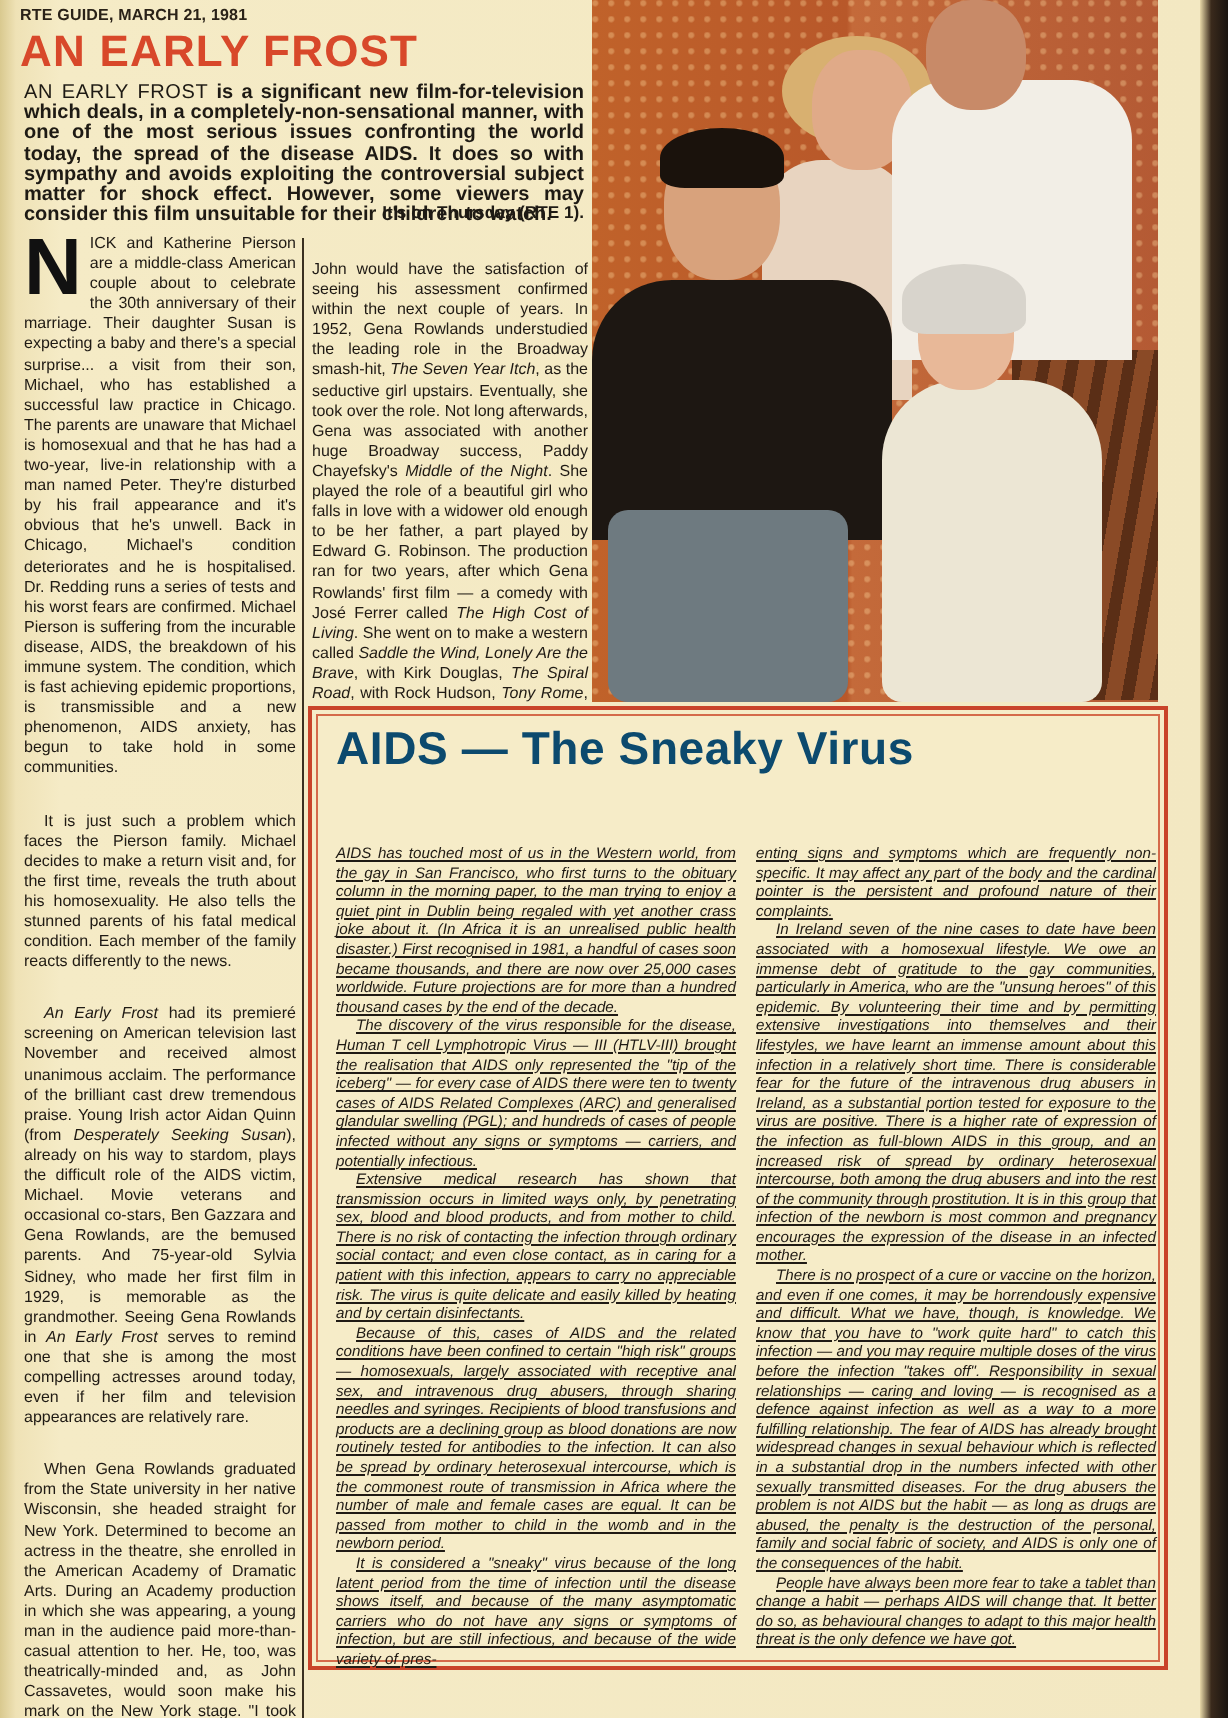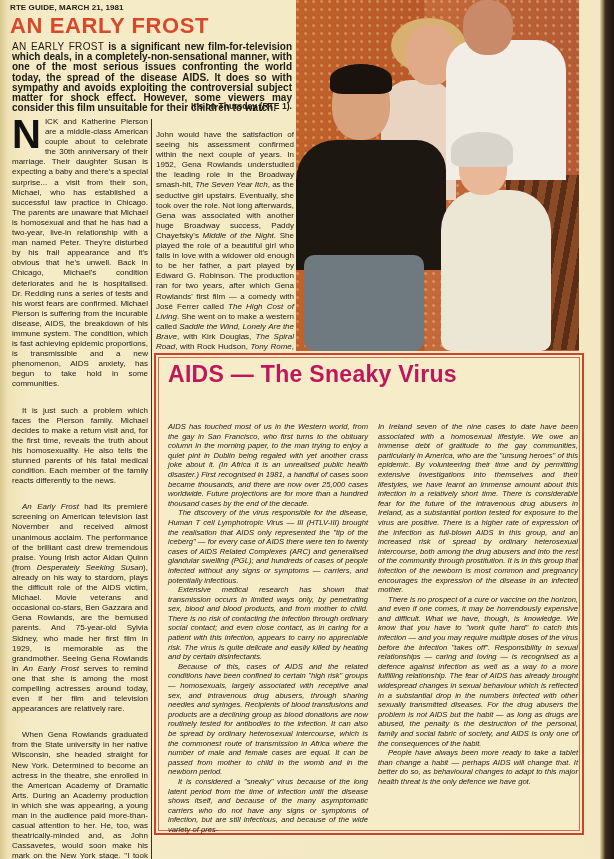--- a/index.html
+++ b/index.html
@@ -79,29 +79,29 @@
   .box {
     position: absolute; left: 154px; top: 353px; width: 430px; height: 482px;
     border: 2px solid #c9442a; background: #f6ecc8;
   }
   .box-inner {
     position: absolute; left: 2px; top: 2px; right: 2px; bottom: 2px;
     border: 1px solid #d56a4a;
   }
   .box-title {
     position: absolute; left: 12px; top: 6px;
-    font-size: 23px; font-weight: bold; color: #be185d; letter-spacing: 0.3px;
+    font-size: 23px; font-weight: bold; color: #0c4a6e; letter-spacing: 0.3px;
   }
   .box-sub {
     position: absolute; left: 14px; top: 39px; width: 380px;
     font-size: 11px; font-weight: bold; color: #141210; line-height: 12.5px;
   }
   .bcol {
     position: absolute; font-size: 7.6px; line-height: 9.6px; font-style: italic; color: #1f1a14;
-    text-align: justify; hyphens: auto;
+    text-align: justify; hyphens: auto; text-decoration: underline;
   }
   .bcol1 { left: 12px; top: 67px; width: 200px; }
   .bcol2 { left: 222px; top: 67px; width: 200px; }
   .bcol p + p { text-indent: 10px; }
 </style>
 </head>
 <body>
 
 <div class="page">
   <div class="masthead">RTE GUIDE, MARCH 21, 1981</div>
@@ -141,19 +141,20 @@
     <div class="box-inner"></div>
     <div class="box-title">AIDS — The Sneaky Virus</div>
     <div class="bcol bcol1">
       <p>AIDS has touched most of us in the Western world, from the gay in San Francisco, who first turns to the obituary column in the morning paper, to the man trying to enjoy a quiet pint in Dublin being regaled with yet another crass joke about it. (In Africa it is an unrealised public health disaster.) First recognised in 1981, a handful of cases soon became thousands, and there are now over 25,000 cases worldwide. Future projections are for more than a hundred thousand cases by the end of the decade.</p>
       <p>The discovery of the virus responsible for the disease, Human T cell Lymphotropic Virus — III (HTLV-III) brought the realisation that AIDS only represented the "tip of the iceberg" — for every case of AIDS there were ten to twenty cases of AIDS Related Complexes (ARC) and generalised glandular swelling (PGL); and hundreds of cases of people infected without any signs or symptoms — carriers, and potentially infectious.</p>
       <p>Extensive medical research has shown that transmission occurs in limited ways only, by penetrating sex, blood and blood products, and from mother to child. There is no risk of contacting the infection through ordinary social contact; and even close contact, as in caring for a patient with this infection, appears to carry no appreciable risk. The virus is quite delicate and easily killed by heating and by certain disinfectants.</p>
       <p>Because of this, cases of AIDS and the related conditions have been confined to certain "high risk" groups — homosexuals, largely associated with receptive anal sex, and intravenous drug abusers, through sharing needles and syringes. Recipients of blood transfusions and products are a declining group as blood donations are now routinely tested for antibodies to the infection. It can also be spread by ordinary heterosexual intercourse, which is the commonest route of transmission in Africa where the number of male and female cases are equal. It can be passed from mother to child in the womb and in the newborn period.</p>
       <p>It is considered a "sneaky" virus because of the long latent period from the time of infection until the disease shows itself, and because of the many asymptomatic carriers who do not have any signs or symptoms of infection, but are still infectious, and because of the wide variety of pres-</p>
     </div>
     <div class="bcol bcol2">
+      <p>enting signs and symptoms which are frequently non-specific. It may affect any part of the body and the cardinal pointer is the persistent and profound nature of their complaints.</p>
       <p>In Ireland seven of the nine cases to date have been associated with a homosexual lifestyle. We owe an immense debt of gratitude to the gay communities, particularly in America, who are the "unsung heroes" of this epidemic. By volunteering their time and by permitting extensive investigations into themselves and their lifestyles, we have learnt an immense amount about this infection in a relatively short time. There is considerable fear for the future of the intravenous drug abusers in Ireland, as a substantial portion tested for exposure to the virus are positive. There is a higher rate of expression of the infection as full-blown AIDS in this group, and an increased risk of spread by ordinary heterosexual intercourse, both among the drug abusers and into the rest of the community through prostitution. It is in this group that infection of the newborn is most common and pregnancy encourages the expression of the disease in an infected mother.</p>
       <p>There is no prospect of a cure or vaccine on the horizon, and even if one comes, it may be horrendously expensive and difficult. What we have, though, is knowledge. We know that you have to "work quite hard" to catch this infection — and you may require multiple doses of the virus before the infection "takes off". Responsibility in sexual relationships — caring and loving — is recognised as a defence against infection as well as a way to a more fulfilling relationship. The fear of AIDS has already brought widespread changes in sexual behaviour which is reflected in a substantial drop in the numbers infected with other sexually transmitted diseases. For the drug abusers the problem is not AIDS but the habit — as long as drugs are abused, the penalty is the destruction of the personal, family and social fabric of society, and AIDS is only one of the consequences of the habit.</p>
-      <p>People have always been more ready to take a tablet than change a habit — perhaps AIDS will change that. It better do so, as behavioural changes to adapt to this major health threat is the only defence we have got.</p>
+      <p>People have always been more fear to take a tablet than change a habit — perhaps AIDS will change that. It better do so, as behavioural changes to adapt to this major health threat is the only defence we have got.</p>
     </div>
   </div>
 </div>
 <div class="right-strip"></div>
 
 </body></html>

